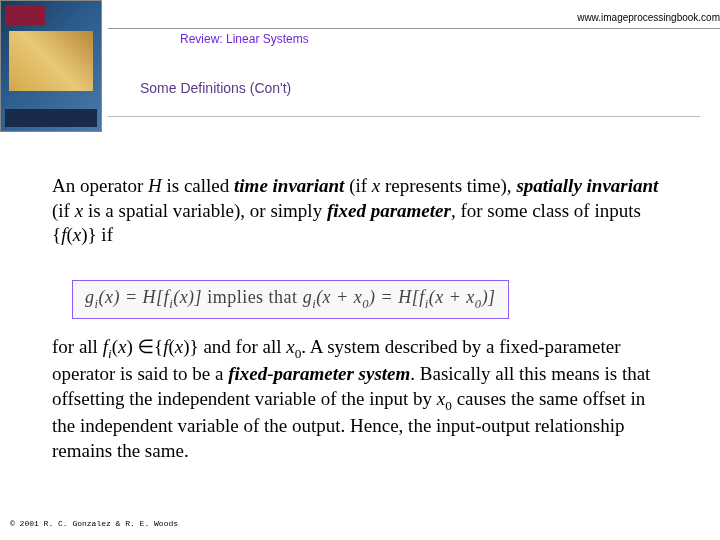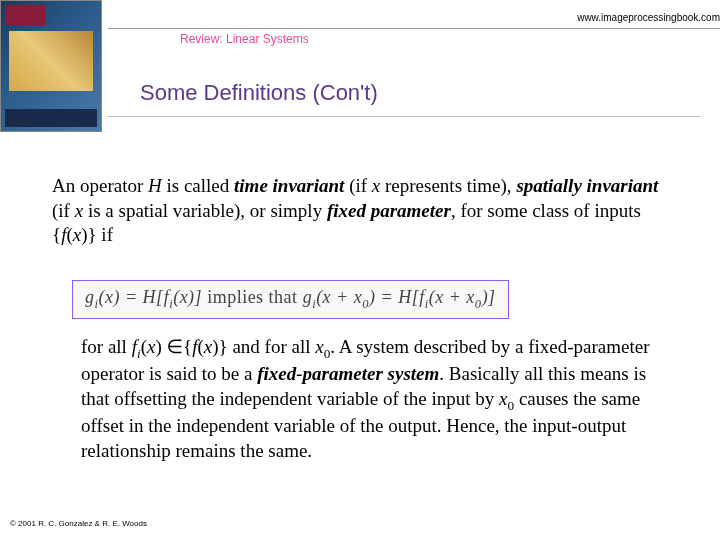--- a/index.html
+++ b/index.html
@@ -67,36 +67,36 @@
     font-family: Verdana, sans-serif;
     font-size: 10px;
     color: #000;
   }
   .subtitle {
     position: absolute;
     left: 180px;
     top: 32px;
     font-family: Verdana, sans-serif;
     font-size: 12px;
-    color: #ec4899;
+    color: #6d28d9;
   }
   .hr1 {
     position: absolute;
     left: 108px;
     right: 0;
     top: 28px;
     height: 1px;
     background: #999;
   }
   .section-title {
     position: absolute;
     left: 140px;
     top: 80px;
     font-family: Verdana, sans-serif;
-    font-size: 22px;
+    font-size: 14px;
     color: #5a3a88;
   }
   .hr2 {
     position: absolute;
     left: 108px;
     right: 20px;
     top: 116px;
     height: 1px;
     background: #bbb;
   }
@@ -116,27 +116,27 @@
     padding: 6px 12px;
     border: 1px solid #8b5cf6;
     background: #f8f8f8;
     font-family: "Times New Roman", serif;
     font-size: 18px;
     font-style: italic;
     color: #444;
     letter-spacing: 0.5px;
   }
   .equation-box .rm { font-style: normal; }
-  .para2 { top: 335px; margin-left: 29px; }
+  .para2 { top: 335px; }
   .sub { font-size: 0.7em; vertical-align: sub; }
   .copyright {
     position: absolute;
     left: 10px;
     bottom: 12px;
-    font-family: Liberation Sans, sans-serif;
+    font-family: Liberation Mono, monospace;
     font-size: 8px;
     color: #000;
   }
 </style>
 </head>
 <body>
 
 <div class="header">
   <div class="book-thumb">
     <div class="book-bottom"></div>

